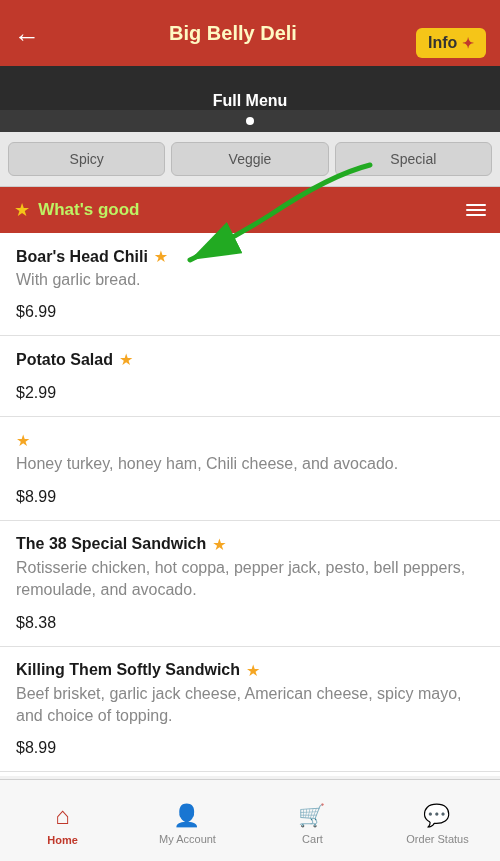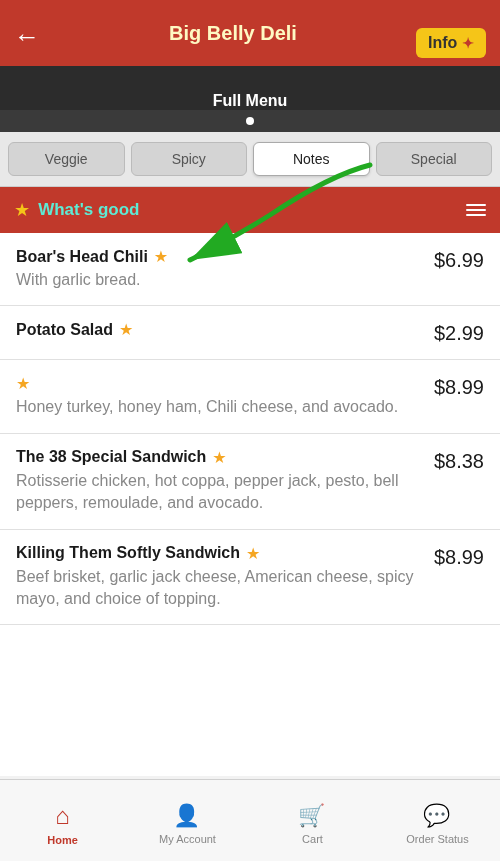--- a/index.html
+++ b/index.html
@@ -123,21 +123,21 @@
     .section-header-left {
       display: flex;
       align-items: center;
       gap: 8px;
     }
     .section-star {
       color: #f5c518;
       font-size: 18px;
     }
     .section-title {
-      color: #5eead4;
+      color: #bef264;
       font-size: 17px;
       font-weight: 600;
     }
     .hamburger-icon {
       color: white;
       font-size: 18px;
       display: flex;
       flex-direction: column;
       gap: 3px;
       cursor: pointer;
@@ -155,20 +155,21 @@
       overflow-y: auto;
     }
     .menu-item {
       padding: 14px 16px;
       border-bottom: 1px solid #e0e0e0;
       display: flex;
       align-items: flex-start;
       justify-content: space-between;
       gap: 10px;
       cursor: pointer;
+      flex-direction: column;
     }
     .menu-item-content {
       flex: 1;
     }
     .menu-item-name-row {
       display: flex;
       align-items: center;
       gap: 6px;
       margin-bottom: 3px;
     }
@@ -180,21 +181,21 @@
     .item-star {
       color: #f5a623;
       font-size: 16px;
     }
     .menu-item-desc {
       font-size: 16px;
       color: #888;
       line-height: 1.4;
     }
     .menu-item-price {
-      font-size: 20px;
+      font-size: 16px;
       color: #1a1a1a;
       font-weight: 500;
       white-space: nowrap;
       padding-top: 2px;
     }
 
     
     .arrow-overlay {
       position: absolute;
       top: 155px;
@@ -257,23 +258,22 @@
 
 <div class="sub-header">
   <span class="sub-header-title">Full Menu</span>
 </div>
 
 <div class="notch-bar">
   <div class="notch-dot"></div>
 </div>
 
 <div class="filter-tabs">
+  <div class="filter-tab">Spicy</div>
   <div class="filter-tab">Veggie</div>
-  <div class="filter-tab">Spicy</div>
-  <div class="filter-tab active">Notes</div>
   <div class="filter-tab">Special</div>
 </div>
 
 <svg class="arrow-overlay" viewBox="0 0 260 120">
   <defs>
     <marker id="arrowhead" markerWidth="10" markerHeight="7" refX="10" refY="3.5" orient="auto">
       <polygon points="0 0, 10 3.5, 0 7" fill="#22aa22"></polygon>
     </marker>
   </defs>
   <path d="M 220 10 Q 180 20 120 60 Q 80 85 40 105" stroke="#22aa22" stroke-width="5" fill="none" marker-end="url(#arrowhead)" stroke-linecap="round"></path>

